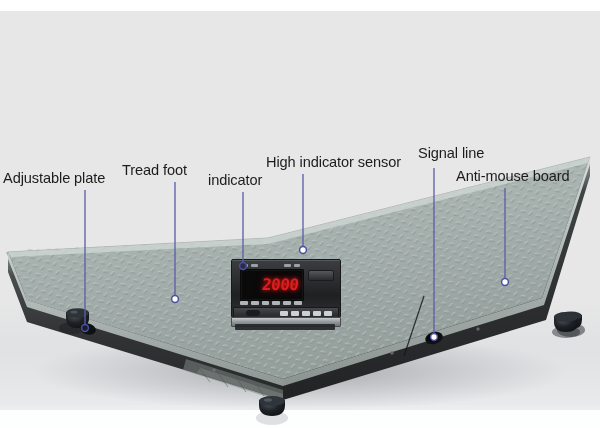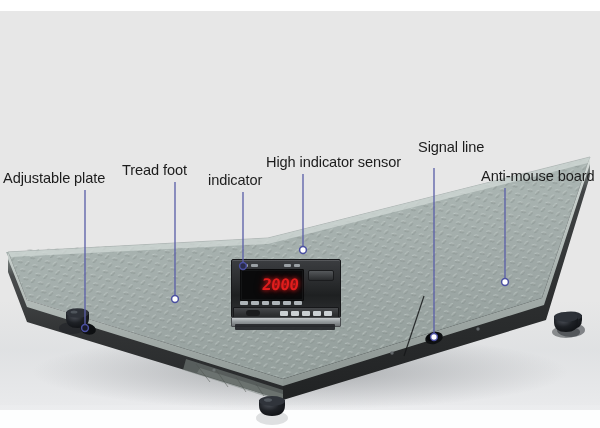--- a/index.html
+++ b/index.html
@@ -323,17 +323,17 @@
   </svg>
 
   <div class="lbl" style="left:3px;top:170px;">Adjustable plate</div>
 
   <div class="lbl" style="left:122px;top:162px;">Tread foot</div>
 
   <div class="lbl" style="left:208px;top:172px;">indicator</div>
 
   <div class="lbl" style="left:266px;top:154px;">High indicator sensor</div>
 
-  <div class="lbl" style="left:418px;top:139px;">Signal line</div>
-
-  <div class="lbl" style="left:481px;top:168px;">Anti-mouse board</div>
+  <div class="lbl" style="left:418px;top:145px;">Signal line</div>
+
+  <div class="lbl" style="left:456px;top:168px;">Anti-mouse board</div>
 
 </div>
 
 </body></html>

